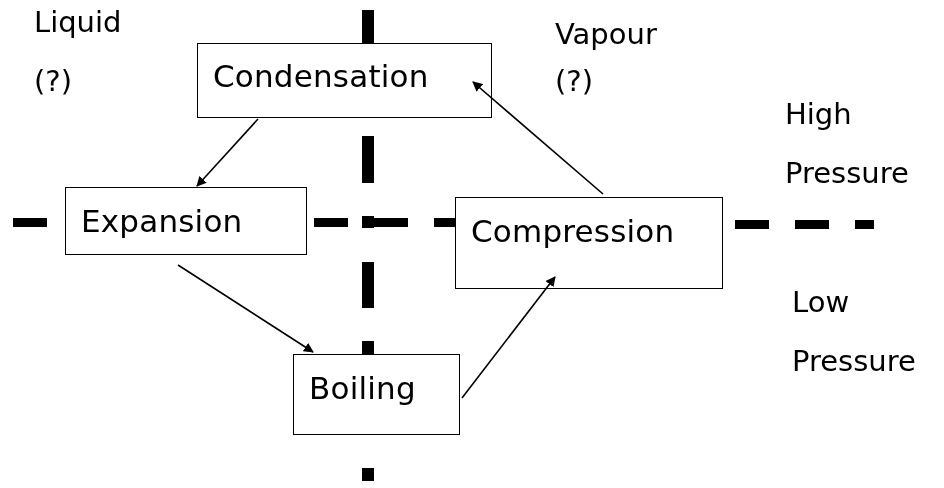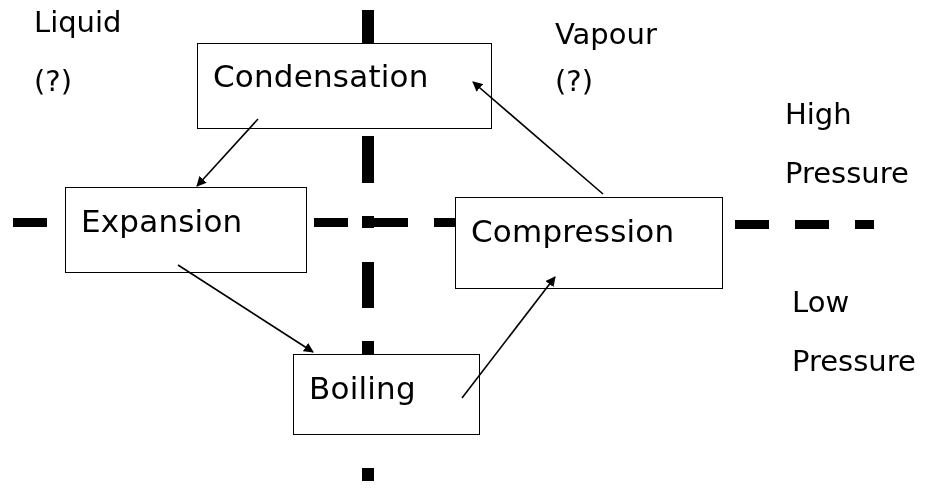--- a/index.html
+++ b/index.html
@@ -38,33 +38,33 @@
 
 <div class="italic" style="left:555px;top:8px;margin-top:12px;">Vapour</div>
 <div class="italic" style="left:555px;top:67px;height:28px;overflow:hidden;">(?)</div>
 
 <div class="italic" style="left:785px;top:100px;text-align:center;">High</div>
 <div class="italic" style="left:785px;top:159px;">Pressure</div>
 
 <div class="italic" style="left:792px;top:288px;">Low</div>
 <div class="italic" style="left:792px;top:347px;">Pressure</div>
 
-<div class="box" style="left:197px;top:43px;width:295px;height:86px;">
+<div class="box" style="left:197px;top:43px;width:295px;height:75px;">
   <span class="box-label" style="left:15px;top:14px;">Condensation</span>
 </div>
 
-<div class="box" style="left:65px;top:187px;width:242px;height:86px;">
+<div class="box" style="left:65px;top:187px;width:242px;height:68px;">
   <span class="box-label" style="left:15px;top:15px;">Expansion</span>
 </div>
 
 <div class="box" style="left:455px;top:197px;width:268px;height:92px;">
   <span class="box-label" style="left:15px;top:15px;">Compression</span>
 </div>
 
-<div class="box" style="left:293px;top:354px;width:187px;height:81px;">
+<div class="box" style="left:293px;top:354px;width:167px;height:81px;">
   <span class="box-label" style="left:15px;top:15px;">Boiling</span>
 </div>
 
 <svg class="arrows" viewBox="0 0 944 488">
   <defs>
     <marker id="ah" markerWidth="10" markerHeight="10" refX="9" refY="5" orient="auto" markerUnits="userSpaceOnUse">
       <path d="M0,0 L10,5 L0,10 Z" fill="#000"></path>
     </marker>
   </defs>
   <line x1="258" y1="119" x2="197" y2="186" stroke="#000" stroke-width="1.6" marker-end="url(#ah)"></line>

